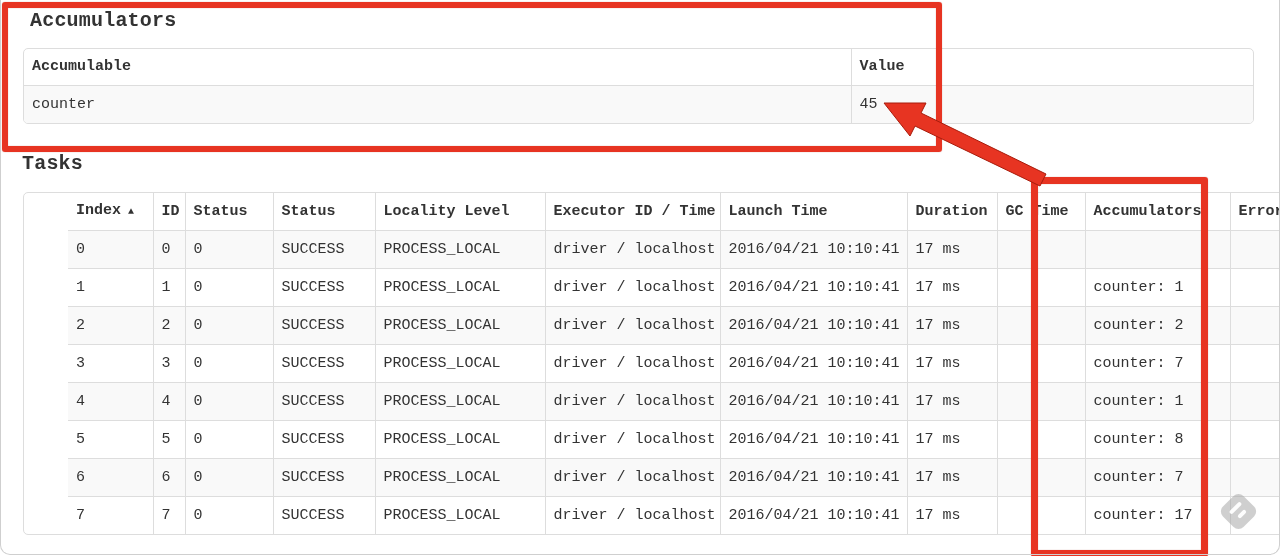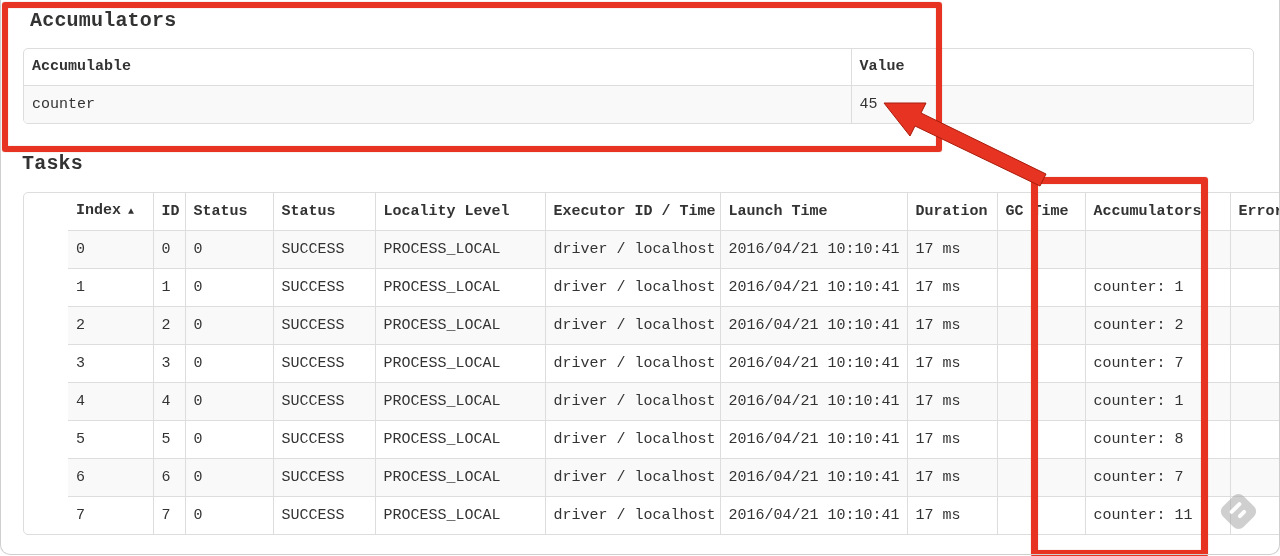--- a/index.html
+++ b/index.html
@@ -214,21 +214,21 @@
           <tr>
             <td>7</td>
             <td>7</td>
             <td>0</td>
             <td>SUCCESS</td>
             <td>PROCESS_LOCAL</td>
             <td>driver / localhost</td>
             <td>2016/04/21 10:10:41</td>
             <td>17 ms</td>
             <td></td>
-            <td>counter: 11</td>
+            <td>counter: 17</td>
             <td></td>
           </tr>
         </tbody>
     </table>
   </div>
 
   <div class="annot-rect" id="annot-rect-accumulators-section" style="border-color: rgb(231, 52, 34);"></div>
 
   <div class="annot-rect" id="annot-rect-accumulators-column" style="border-color: rgb(231, 52, 34);"></div>
 

